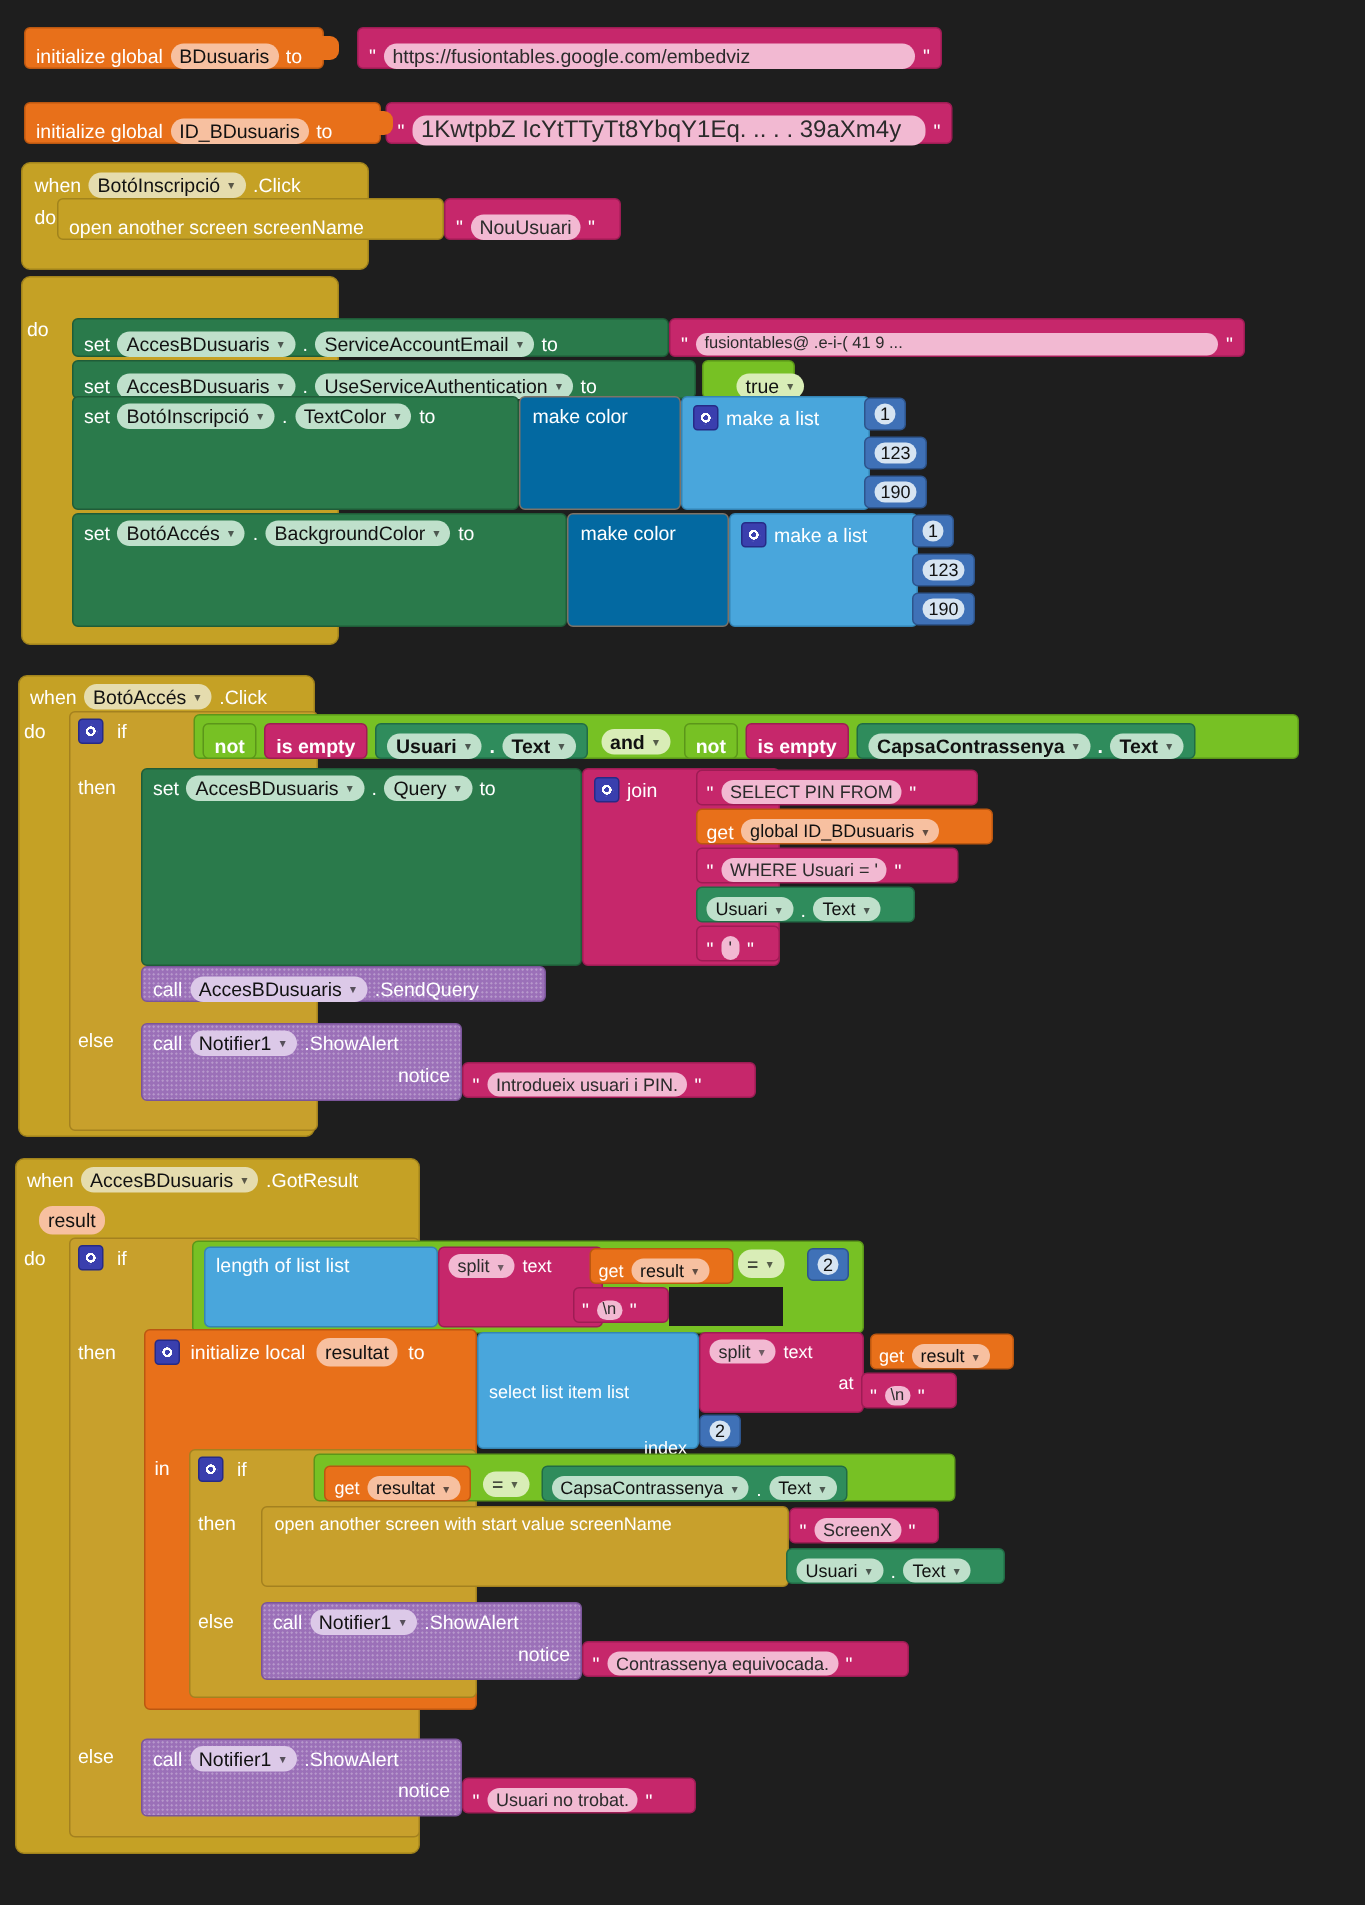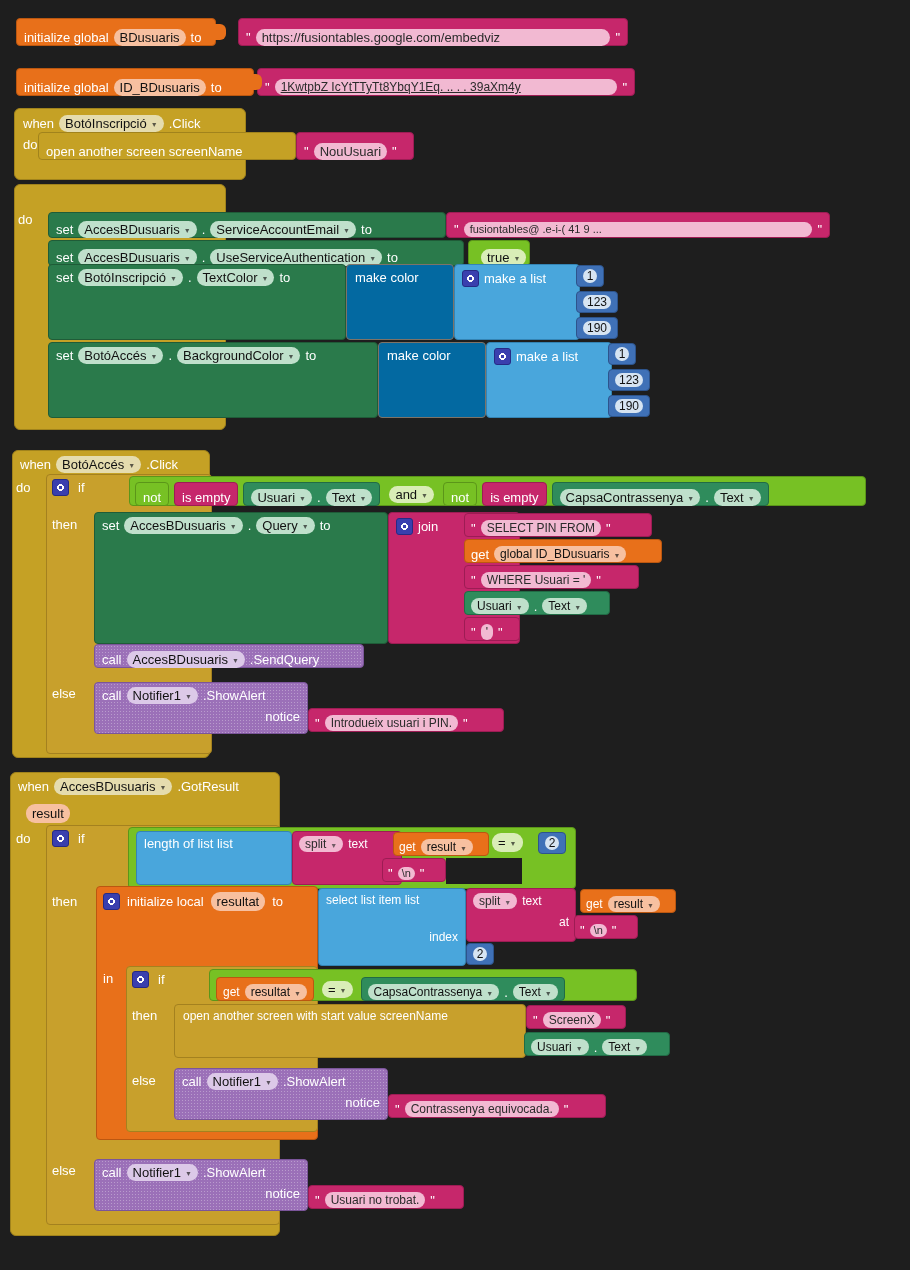--- a/index.html
+++ b/index.html
@@ -83,21 +83,21 @@
   <div class="blk c-var" style="left:16px;top:68px;width:238px;height:28px;z-index:5;">
     <div class="row inner-pad" style="height:100%;">
       <span class="lbl">initialize global</span>
       <span class="fld fld-var">ID_BDusuaris</span>
       <span class="lbl">to</span>
     </div>
   </div>
   <div class="blk c-text" style="left:257px;top:68px;width:378px;height:28px;z-index:4;">
     <div class="row inner-pad" style="height:100%;">
       <span class="q">"</span>
-      <span class="fld fld-txt" style="flex:1;font-size:12px;overflow:hidden;text-decoration:underline;">1KwtpbZ            IcYtTTyTt8YbqY1Eq.  .. . . 39aXm4y</span>
+      <span class="fld fld-txt" style="flex:1;font-size:16px;overflow:hidden;">1KwtpbZ            IcYtTTyTt8YbqY1Eq.  .. . . 39aXm4y</span>
       <span class="q">"</span>
     </div>
   </div>
   <div style="position:absolute;left:250px;top:74px;width:12px;height:16px;background:#e8701a;border-radius:0 6px 6px 0;z-index:6;"></div>
 
   <div class="blk c-event" style="left:14px;top:108px;width:232px;height:72px;z-index:2;border-radius:6px;">
     <div class="row" style="padding:6px 8px;">
       <span class="lbl">when</span>
       <span class="fld fld-evt">
         <span>BotóInscripció</span>
@@ -167,21 +167,21 @@
       </span>
       <span class="lbl">.</span>
       <span class="fld fld-set">
         <span>UseServiceAuthentication</span>
         <span class="caret">▼</span>
       </span>
       <span class="lbl">to</span>
     </div>
   </div>
   <div class="blk c-logic" style="left:468px;top:240px;width:62px;height:26px;z-index:3;">
-    <div class="row" style="padding:4px 12px;height:100%;">
+    <div class="row" style="padding:4px 22px;height:100%;">
       <span class="fld fld-logic">
         <span>true</span>
         <span class="caret">▼</span>
       </span>
     </div>
   </div>
 
   <div class="blk c-set" style="left:48px;top:264px;width:298px;height:76px;z-index:3;">
     <div class="row" style="padding:4px 7px;">
       <span class="lbl">set</span>
@@ -280,21 +280,21 @@
   <div style="position:absolute;left:16px;top:480px;font-size:13px;color:#fff;z-index:3;">do</div>
 
   <div class="blk c-control" style="left:46px;top:474px;width:166px;height:280px;z-index:2;"></div>
   <div class="row" style="position:absolute;left:52px;top:479px;z-index:4;gap:9px;">
     <span class="gear"></span>
     <span class="lbl" style="font-size:13px;color:#fff;">if</span>
   </div>
   <div style="position:absolute;left:52px;top:517px;font-size:13px;color:#fff;z-index:4;">then</div>
   <div style="position:absolute;left:52px;top:686px;font-size:13px;color:#fff;z-index:4;">else</div>
 
-  <div class="blk c-logic" style="left:129px;top:476px;width:737px;height:30px;z-index:3;">
+  <div class="blk c-logic" style="left:129px;top:476px;width:737px;height:30px;z-index:3;font-weight:bold;">
     <div class="row" style="padding:3px 5px;height:100%;">
       <div class="blk c-logic" style="position:relative;left:0;top:0;height:24px;">
         <div class="row" style="padding:3px 7px;height:100%;">
           <span class="lbl">not</span>
         </div>
       </div>
       <div class="blk c-text" style="position:relative;left:0;top:0;height:24px;">
         <div class="row" style="padding:3px 7px;height:100%;">
           <span class="lbl">is empty</span>
         </div>
@@ -513,21 +513,21 @@
 
   <div class="blk c-var" style="left:96px;top:886px;width:222px;height:254px;z-index:3;"></div>
   <div class="row" style="position:absolute;left:103px;top:892px;z-index:5;gap:7px;">
     <span class="gear"></span>
     <span class="lbl" style="font-size:13px;color:#fff;">initialize local</span>
     <span class="fld fld-var">resultat</span>
     <span class="lbl" style="font-size:13px;color:#fff;">to</span>
   </div>
 
   <div class="blk c-list" style="left:318px;top:888px;width:148px;height:78px;z-index:4;">
-    <div class="row" style="padding:5px 7px;">
+    <div class="row" style="padding:5px 7px;margin-top:28px;">
       <span class="lbl" style="font-size:12px;">select list item   list</span>
     </div>
     <div class="row" style="padding:20px 7px 0 7px;justify-content:flex-end;">
       <span class="lbl" style="font-size:12px;">index</span>
     </div>
   </div>
   <div class="blk c-text" style="left:466px;top:888px;width:110px;height:54px;z-index:4;">
     <div class="row" style="padding:4px 6px;">
       <span class="fld fld-txt" style="font-size:12px;">
         <span>split</span>

